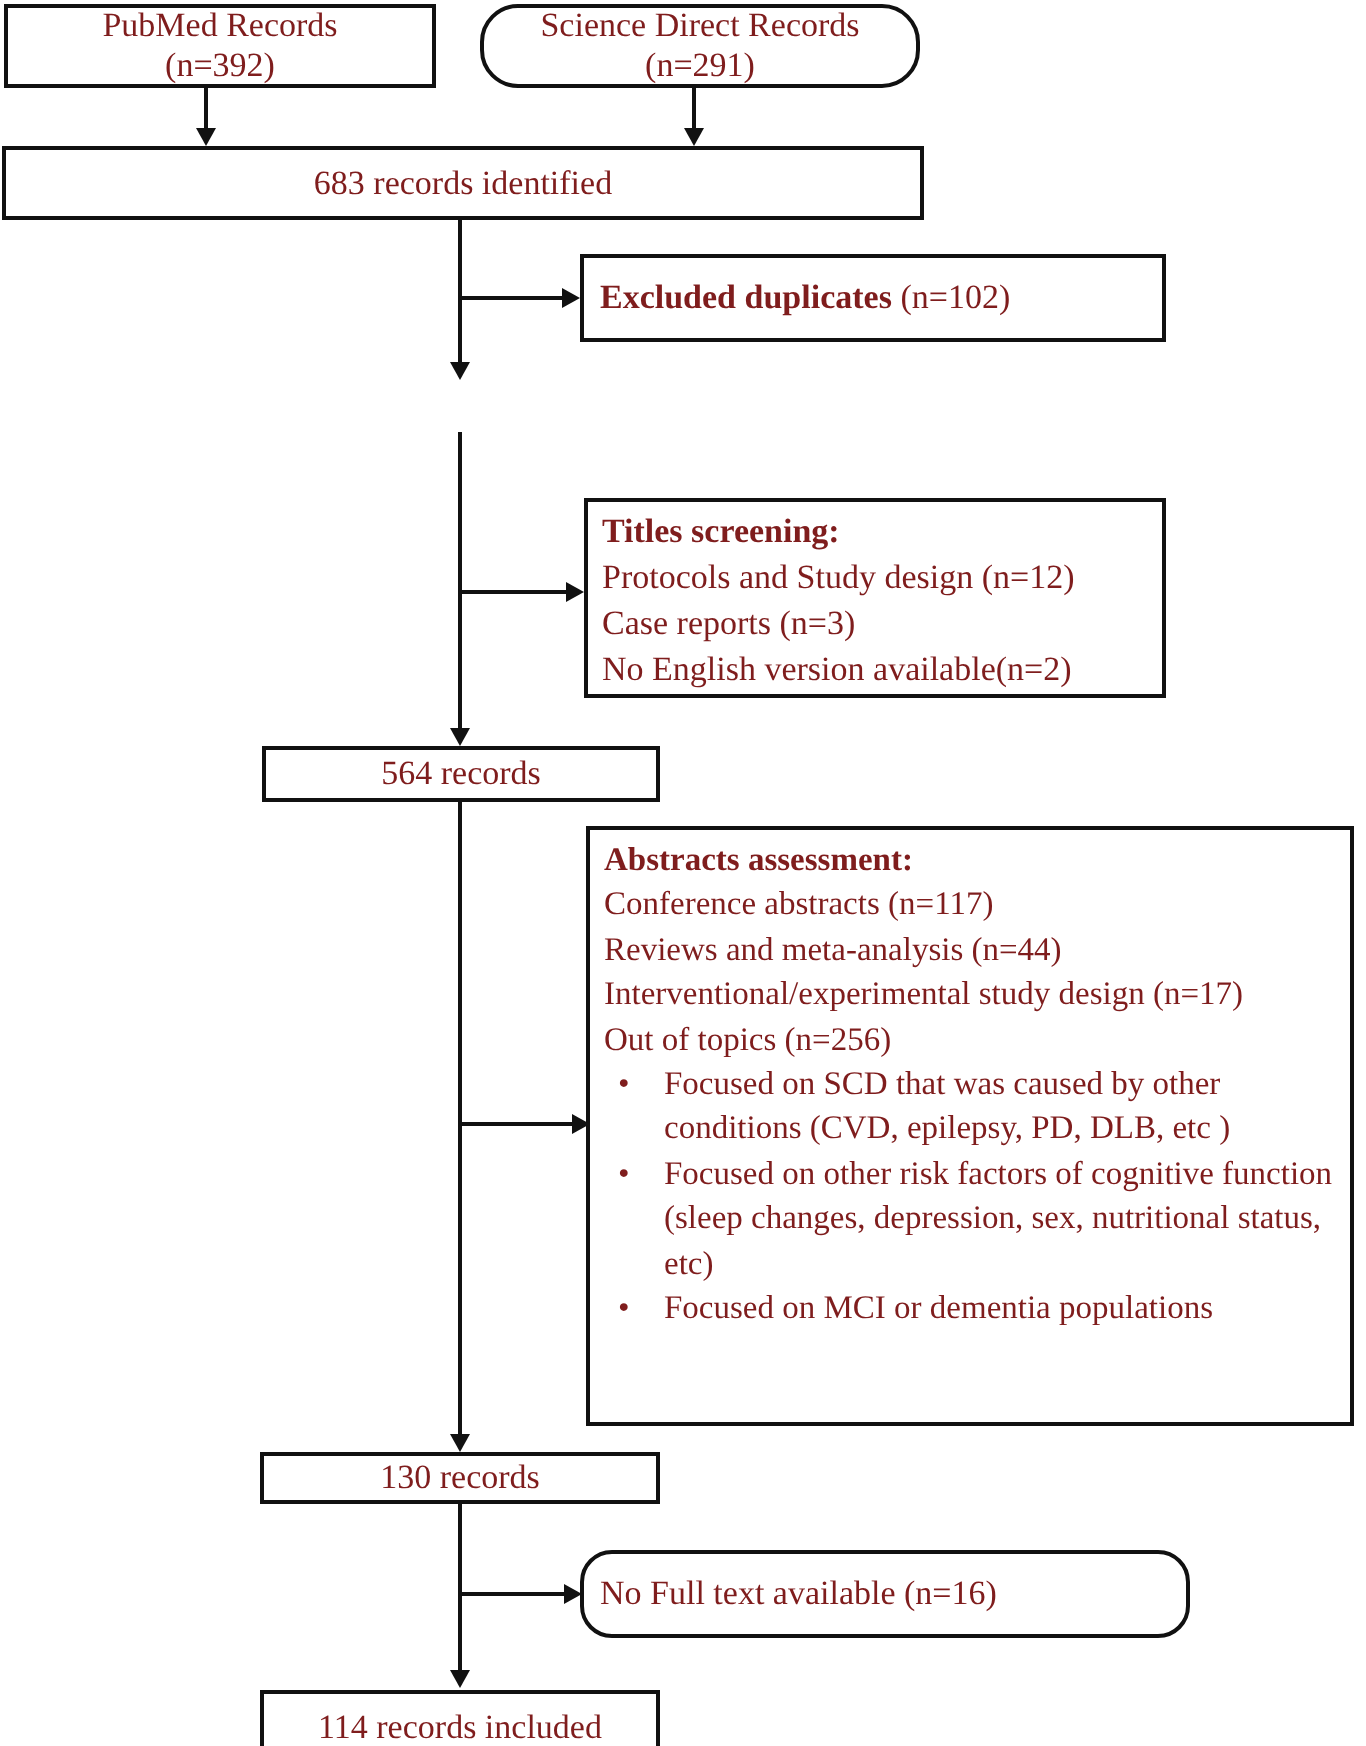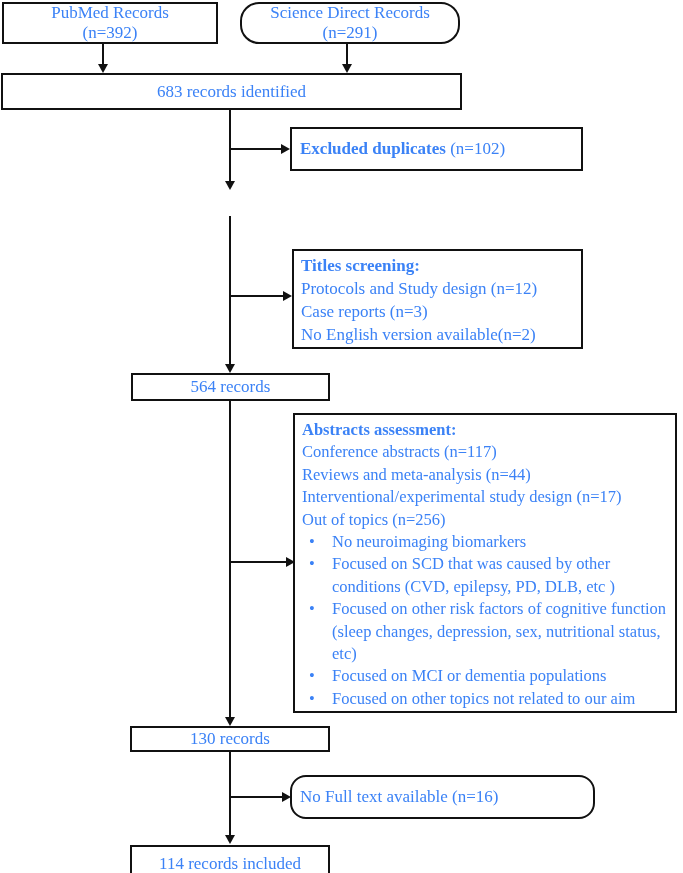--- a/index.html
+++ b/index.html
@@ -2,21 +2,21 @@
 <html><head>
 <meta charset="utf-8">
 <style>
   html, body { margin: 0; padding: 0; background: #ffffff; }
   #diagram {
     position: relative;
     width: 683px;
     height: 873px;
     background: #ffffff;
     font-family: "Liberation Serif", "DejaVu Serif", serif;
-    color: #3b82f6;
+    color: #7f1d1d;
     font-size: 17px;
     overflow: hidden;
   }
   .box {
     position: absolute;
     border: 2px solid #111111;
     background: #ffffff;
     box-sizing: border-box;
   }
   .center {
@@ -136,25 +136,23 @@
   <div class="hline" style="left:230px; top:561px; width:57px;"></div>
   <div class="arrow-right" style="left:286px; top:557px;"></div>
 
   <div class="box list list-lg" style="left:293px; top:413px; width:384px; height:300px;">
     <div class="bold">Abstracts assessment:</div>
     <div>Conference abstracts (n=117)</div>
     <div>Reviews and meta-analysis (n=44)</div>
     <div>Interventional/experimental study design (n=17)</div>
     <div>Out of topics (n=256)</div>
     <ul class="bullets">
-      <li>No neuroimaging biomarkers</li>
       <li>Focused on SCD that was caused by other conditions (CVD, epilepsy, PD, DLB, etc )</li>
       <li>Focused on other risk factors of cognitive function (sleep changes, depression, sex, nutritional status, etc)</li>
       <li>Focused on MCI or dementia populations</li>
-      <li>Focused on other topics not related to our aim</li>
     </ul>
   </div>
 
   <div class="box center" style="left:130px; top:726px; width:200px; height:26px;">
     <div>130 records</div>
   </div>
 
   <div class="vline" style="left:229px; top:752px; height:84px;"></div>
   <div class="arrow-down" style="left:225px; top:835px;"></div>
 

